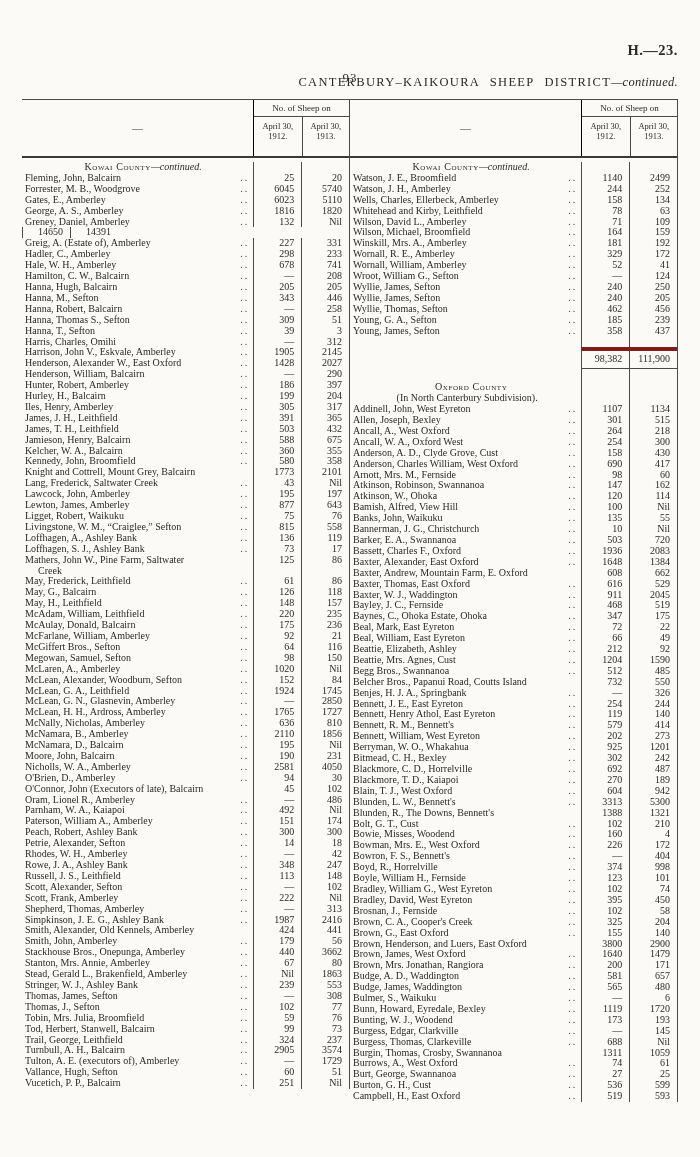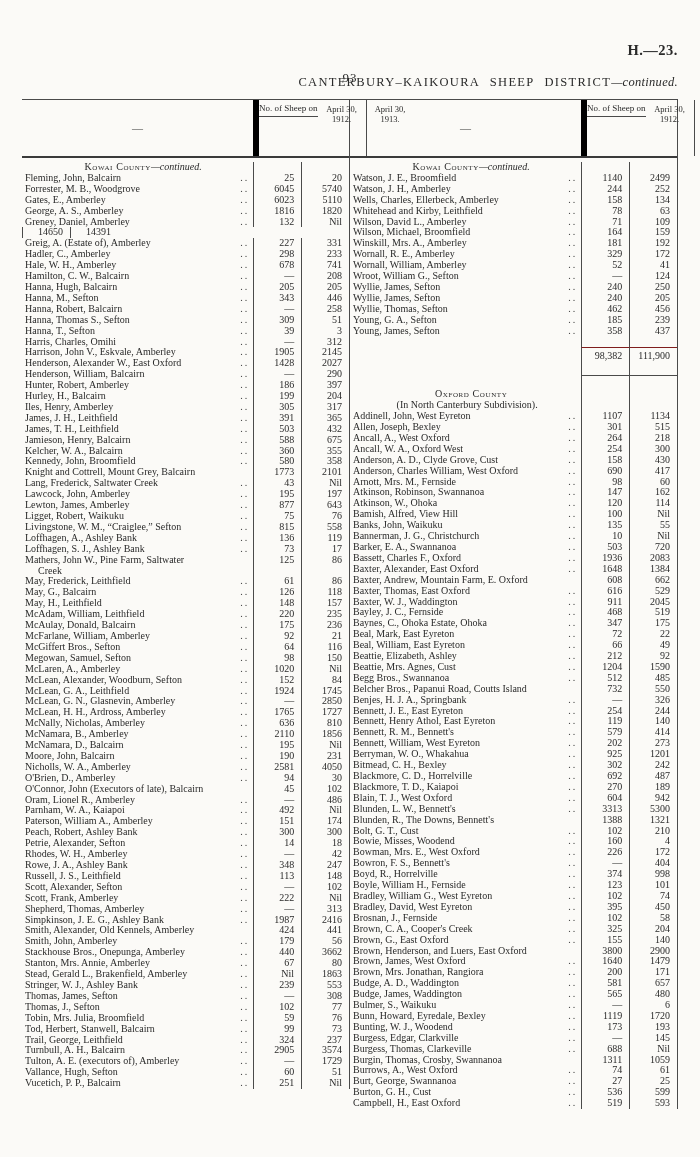--- a/index.html
+++ b/index.html
@@ -32,21 +32,21 @@
   .tables { display: flex; align-items: flex-start; margin-top: 9px; border-top: 1px solid #4a4a4a; }
   .half { width: 328px; }
   .half.left  { border-right: 1px solid #4a4a4a; }
   .half.right { border-right: 1px solid #4a4a4a; }
 
   .thead { display: flex; height: 58px; border-bottom: 2px solid #3a3a3a; }
   .name-h {
     width: 232px; display: flex; align-items: center; justify-content: center;
     font-size: 11px; color: #3a3a3a;
   }
-  .nums-h { width: 96px; border-left: 6px solid #000000; display: flex; flex-direction: row; }
+  .nums-h { width: 96px; border-left: 1px solid #000000; display: flex; flex-direction: column; }
   .group {
     height: 17px; line-height: 16px; text-align: center; font-size: 9px;
     border-bottom: 1px solid #4a4a4a; white-space: nowrap;
   }
   .cols { flex: 1; display: flex; }
   .col {
     width: 48px; text-align: center; font-size: 8.5px; line-height: 9.6px;
     padding: 5px 3px 0 3px;
   }
   .col + .col { border-left: 1px solid #4a4a4a; }
@@ -59,22 +59,22 @@
   .v { width: 48px; text-align: right; padding-right: 7px; border-left: 1px solid #4a4a4a; }
 
   .r.sp  { height: 5px; }
   .r.sp2 { height: 13px; }
 
   .sec { text-align: center; }
   .caps { font-variant: small-caps; letter-spacing: .6px; margin-left: 8px; }
   .sub { text-align: center; }
 
   .r.total .v {
-    border-top: 1px solid #7f1d1d; border-bottom: 1px solid #4a4a4a;
-    padding-top: 3px; padding-bottom: 13px; white-space: nowrap;
+    border-top: 4px solid #7f1d1d; border-bottom: 1px solid #4a4a4a;
+    padding-top: 3px; padding-bottom: 3px; white-space: nowrap;
   }
 </style>
 </head>
 <body>
 
 <div class="page">
 
   <div class="page-header">
     <span class="page-num">93</span>
     <span class="doc-ref">H.—23.</span>

